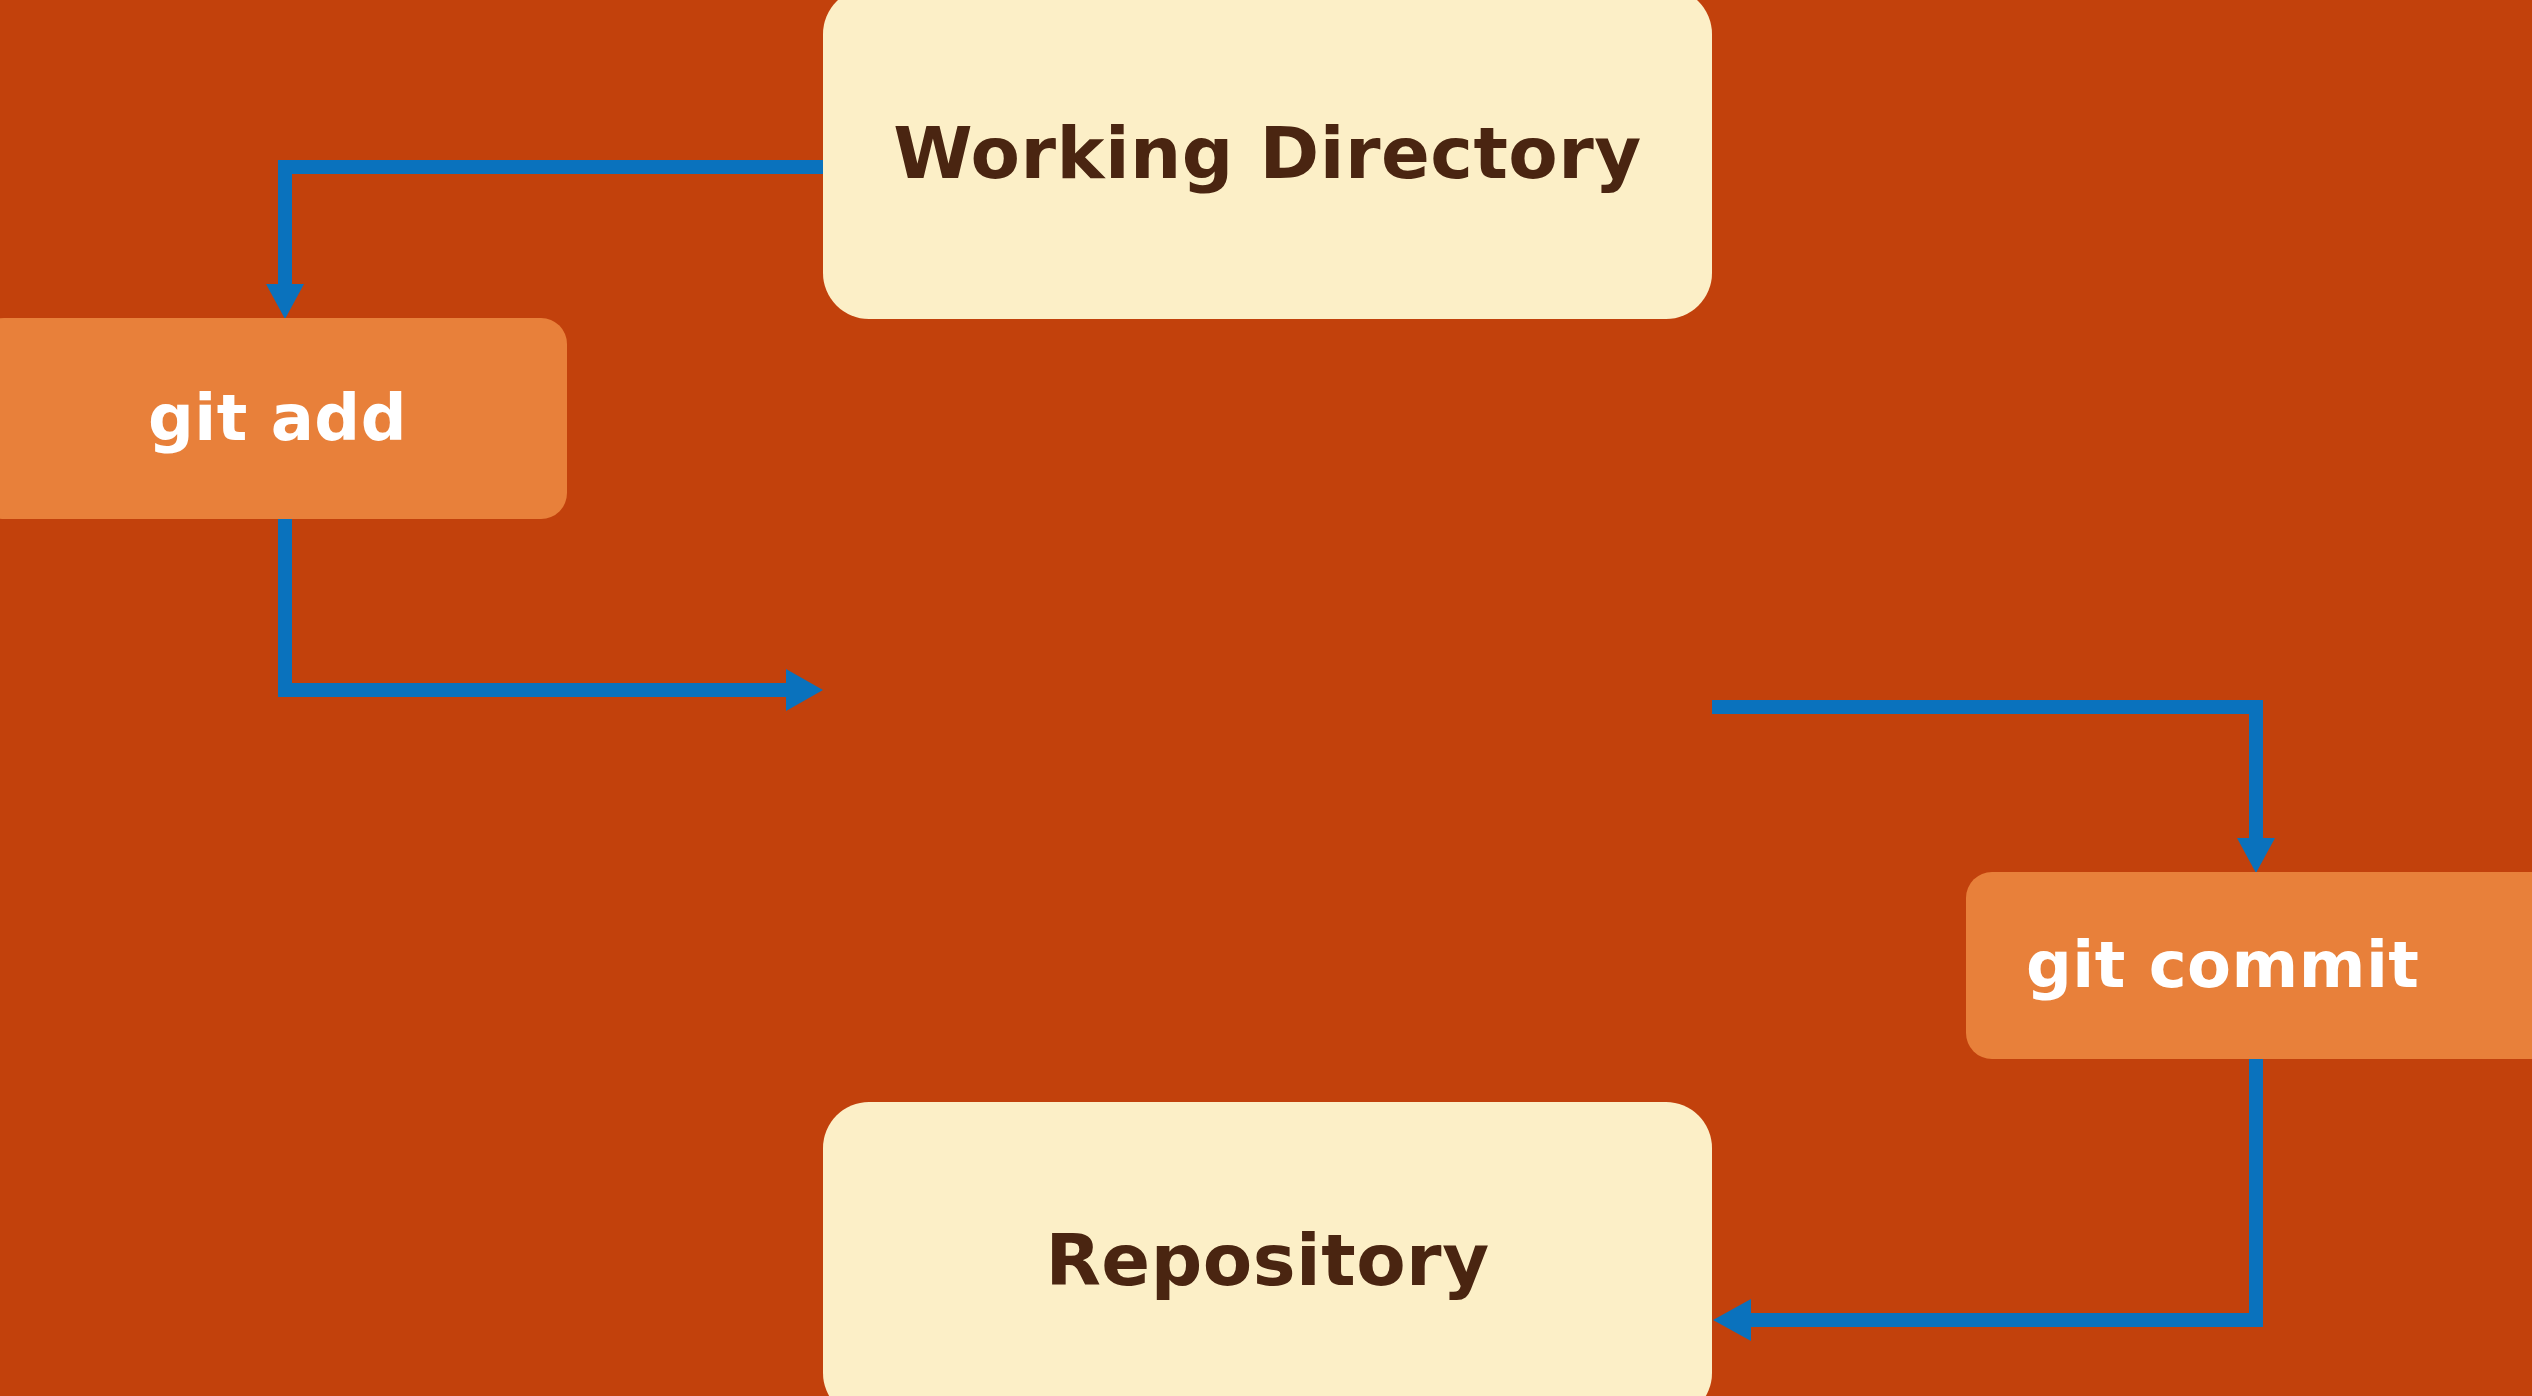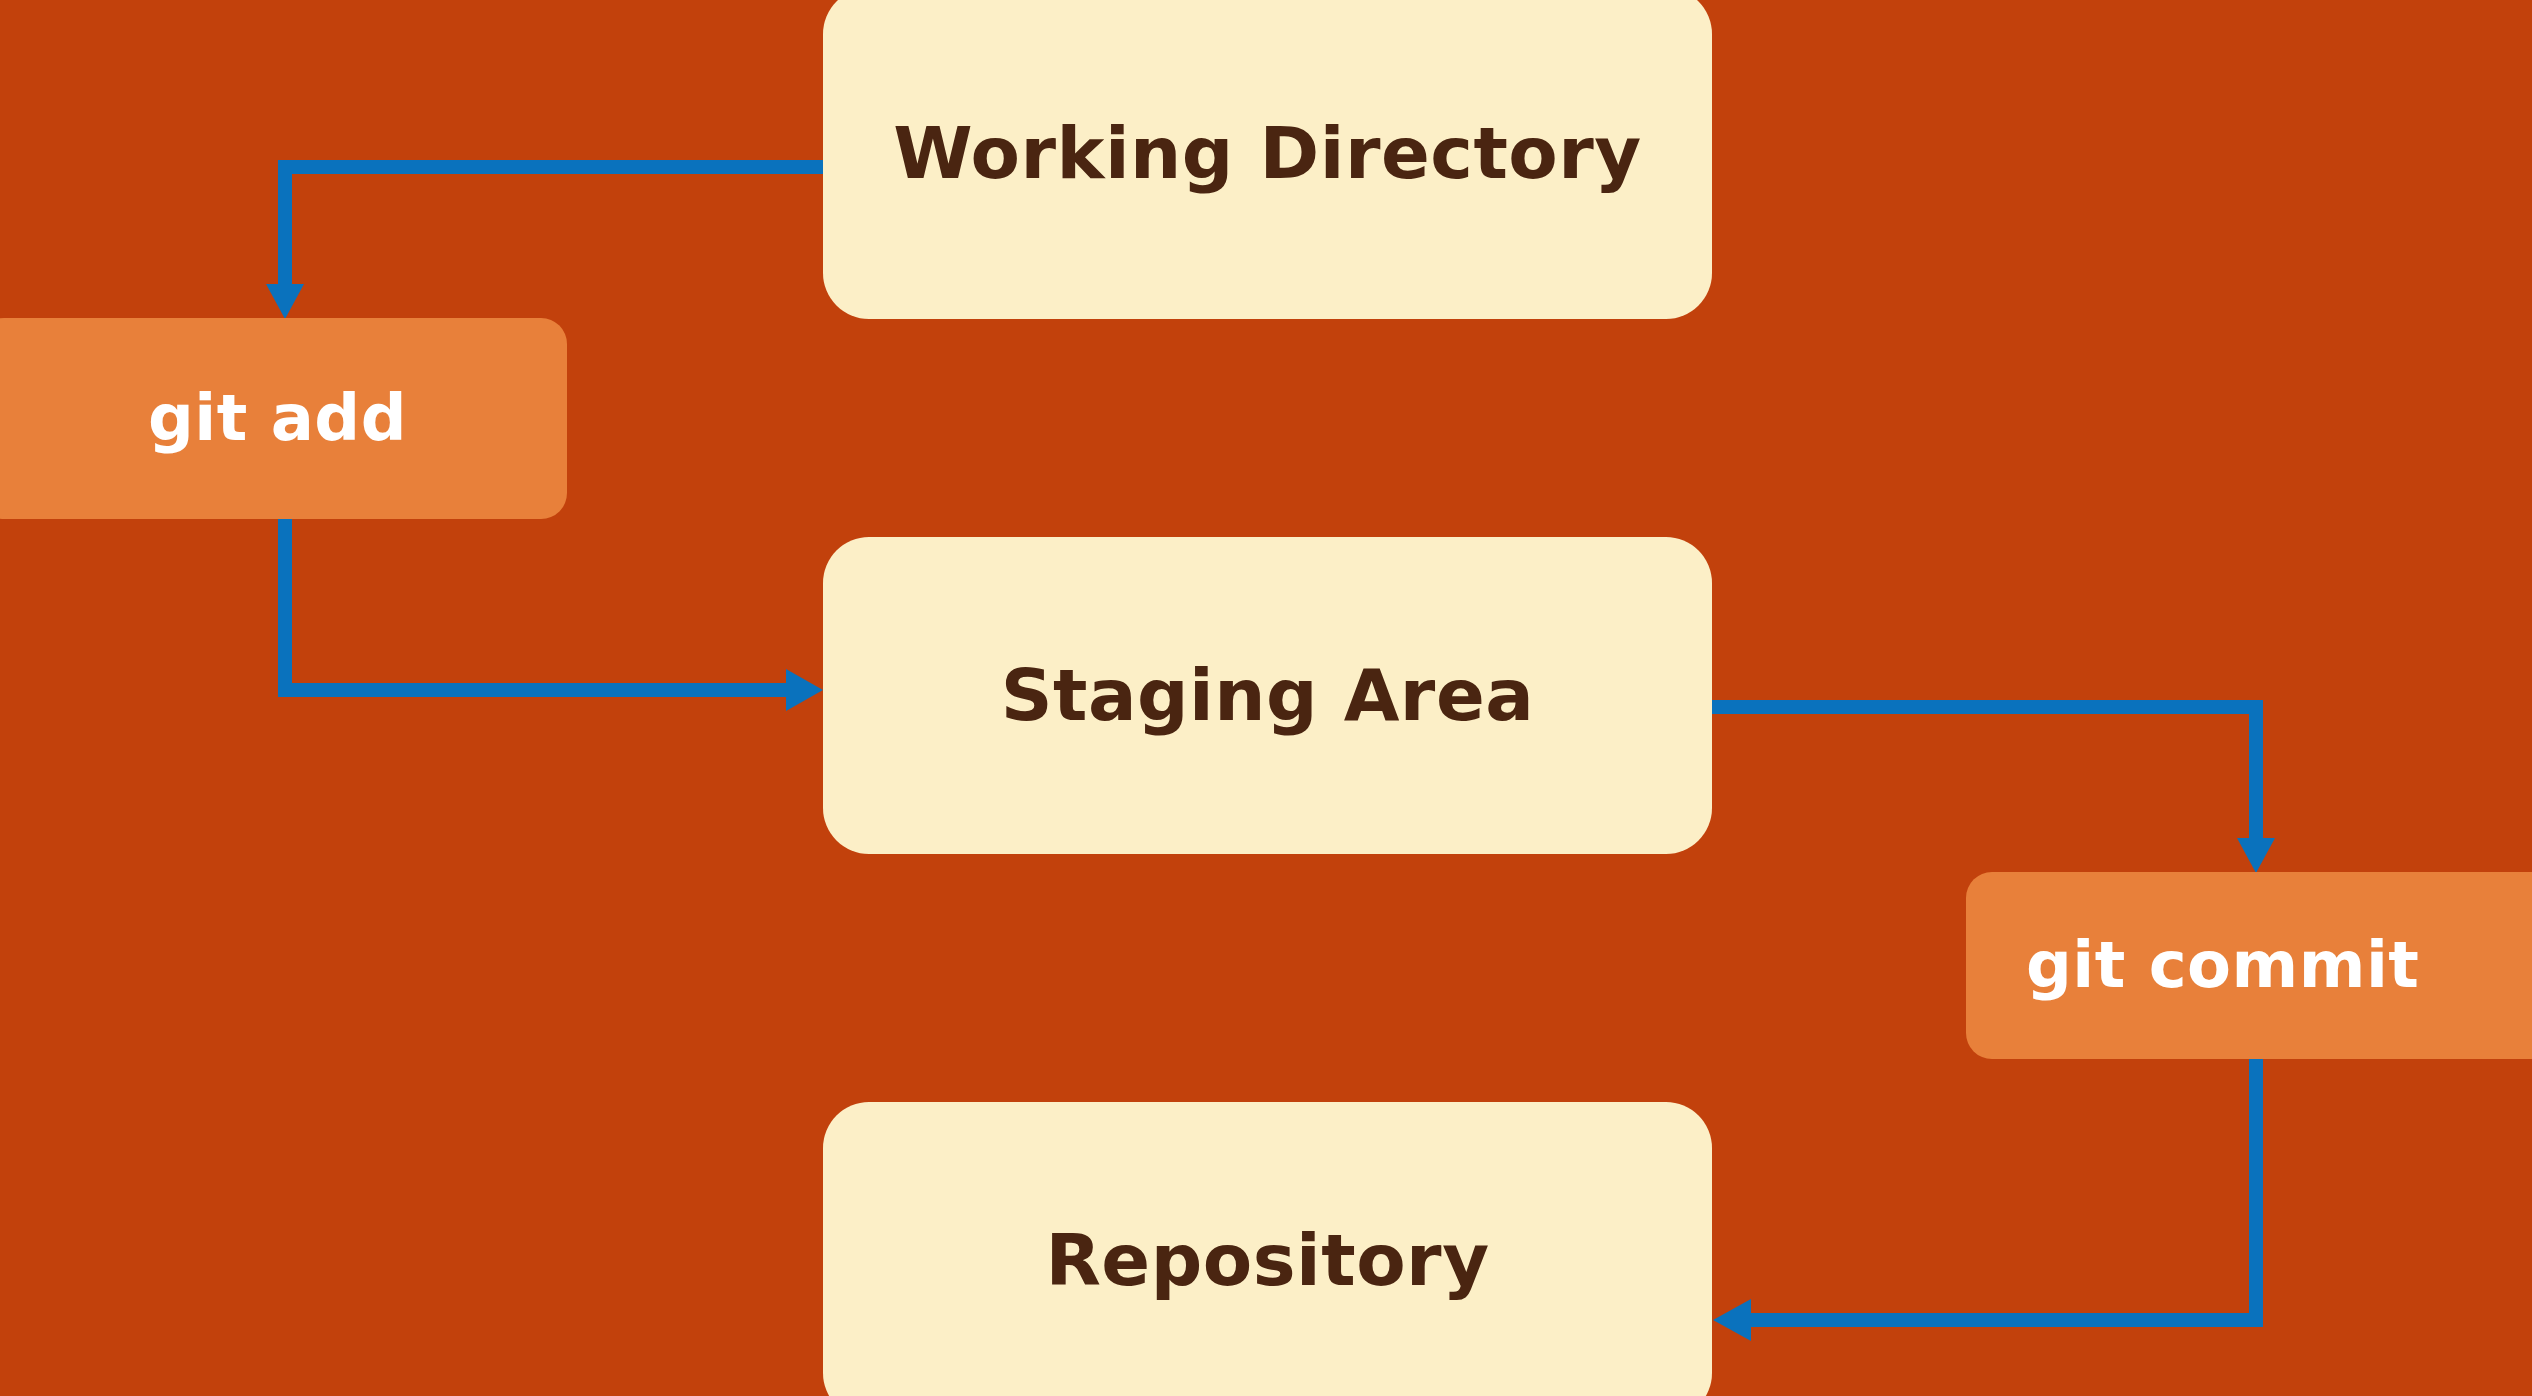--- a/index.html
+++ b/index.html
@@ -105,23 +105,20 @@
     <g>
       <path class="edge-line" stroke="#0A72BD" d="M 2256 1059 L 2256 1320 L 1749 1320"></path>
       <polygon class="edge-head" fill="#0A72BD" points="1751,1299 1751,1341 1713,1320"></polygon>
     </g>
   </svg>
 
   <div id="node-working-directory" class="node node-stage">
     <span>Working Directory</span>
   </div>
 
-  <div id="node-staging-area" class="node node-stage">
-    <span>Staging Area</span>
-  </div>
 
   <div id="node-repository" class="node node-stage">
     <span>Repository</span>
   </div>
 
   <div id="node-git-add" class="node node-cmd">
     <span>git add</span>
   </div>
 
   <div id="node-git-commit" class="node node-cmd">

